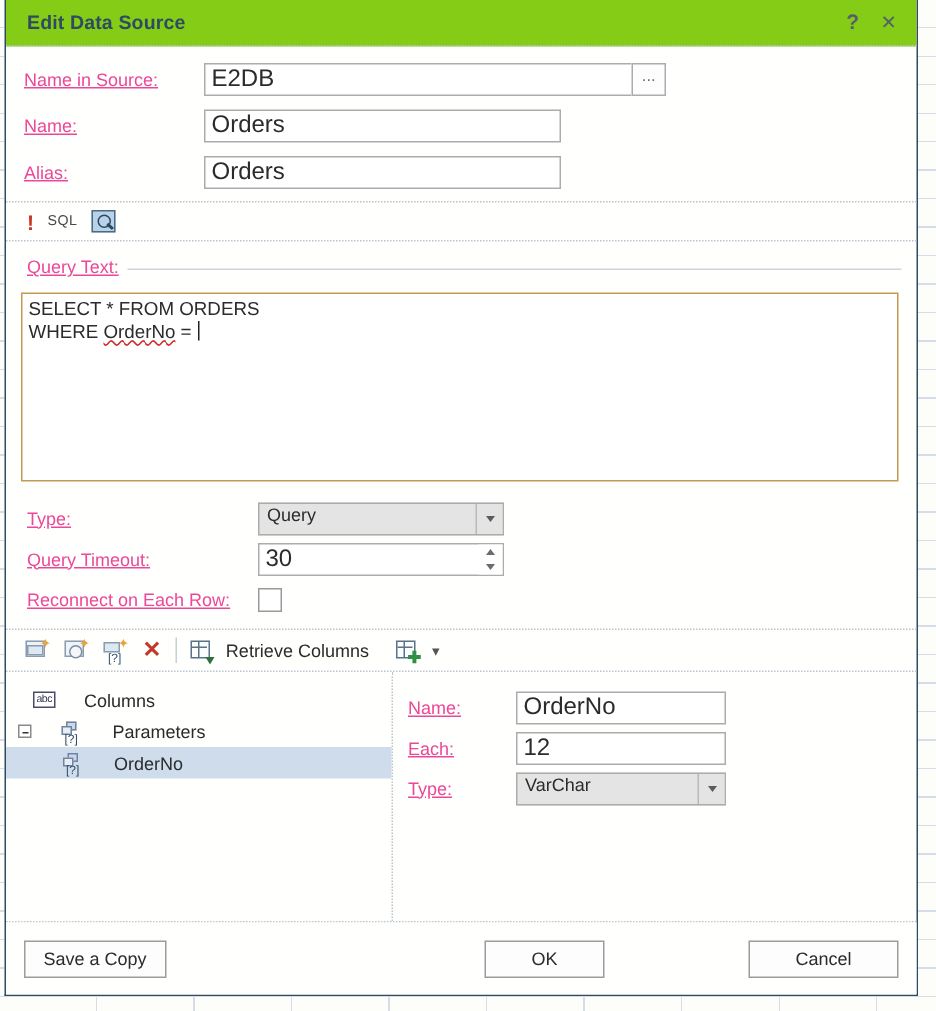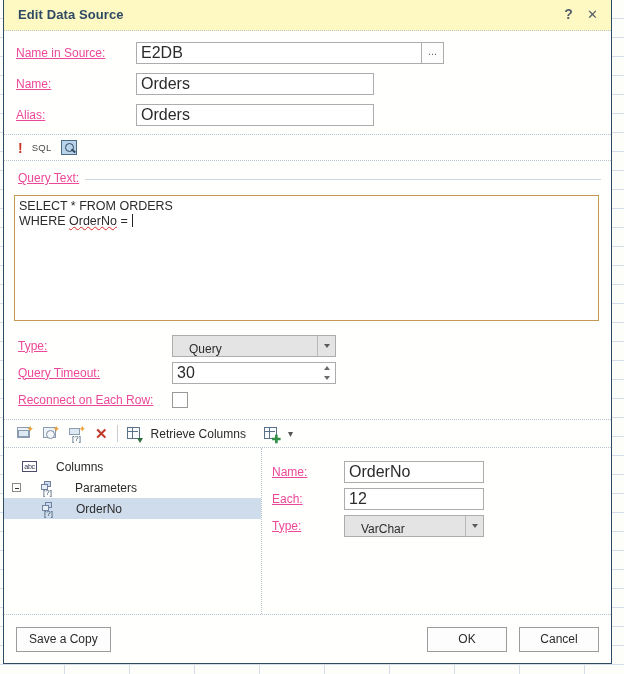--- a/index.html
+++ b/index.html
@@ -28,21 +28,21 @@
     border-top: none;
     display: flex;
     flex-direction: column;
   }
   
   .titlebar {
     height: 31px;
     flex: 0 0 31px;
     position: relative;
     border-bottom: 1px dotted #b8c4d0;
-    background: #fef9c3;
+    background: #84cc16;
   }
   .title-text {
     position: absolute; left: 14px; top: 7px;
     font-size: 13px; font-weight: bold;
     color: #2f4a63;
     letter-spacing: .1px;
   }
   .title-btn {
     position: absolute; top: 5px;
     width: 19px; height: 19px;
@@ -164,22 +164,22 @@
   }
 
   
   #opts { padding: 11px 0 6px 0; }
   #opts .row { height: 27px; }
   #opts .lbl { width: 168px; padding-left: 14px; }
   .select {
     width: 164px; height: 22px;
     border: 1px solid #acacac;
     background: #e4e4e4;
-    display: flex; align-items: flex-end;
-    padding-left: 16px;
+    display: flex; align-items: flex-start;
+    padding-left: 5px;
     position: relative;
     color: #2b2b2b;
     cursor: default;
   }
   .select .arrowbox {
     position: absolute; right: 0; top: 0;
     width: 18px; height: 20px;
     border-left: 1px solid #b9b9b9;
     background: #e4e4e4;
     display: flex; align-items: center; justify-content: center;
@@ -346,35 +346,36 @@
   #props .lbl { width: 82px; padding-left: 10px; }
   .prop-input { width: 140px; }
   .prop-select { width: 140px; }
 
   
   #footer {
     height: 48px; flex: 0 0 48px;
     display: flex; align-items: center;
     padding: 0 12px 0 12px;
     background: #fffffd;
+    gap: 43px;
   }
   .btn {
     border: 1px solid #9c9c9c;
     background: #fdfdfd;
     height: 25px;
     min-width: 78px;
     padding: 0 12px;
     font-family: "Liberation Sans", sans-serif;
     font-size: 12px;
     color: #2b2b2b;
     cursor: default;
   }
   .spacer { flex: 1; }
   .btn.ok { width: 80px; margin-right: 12px; }
-  .btn.cancel { width: 80px; }
+  .btn.cancel { width: 100px; margin-left: 41px; }
 </style>
 </head>
 <body>
 
 <div id="backdrop"></div>
 
 <div id="dialog">
 
   <div class="titlebar">
     <div class="title-text">Edit Data Source</div>

